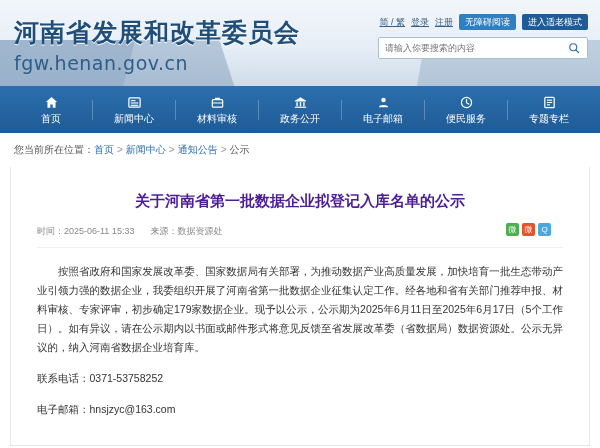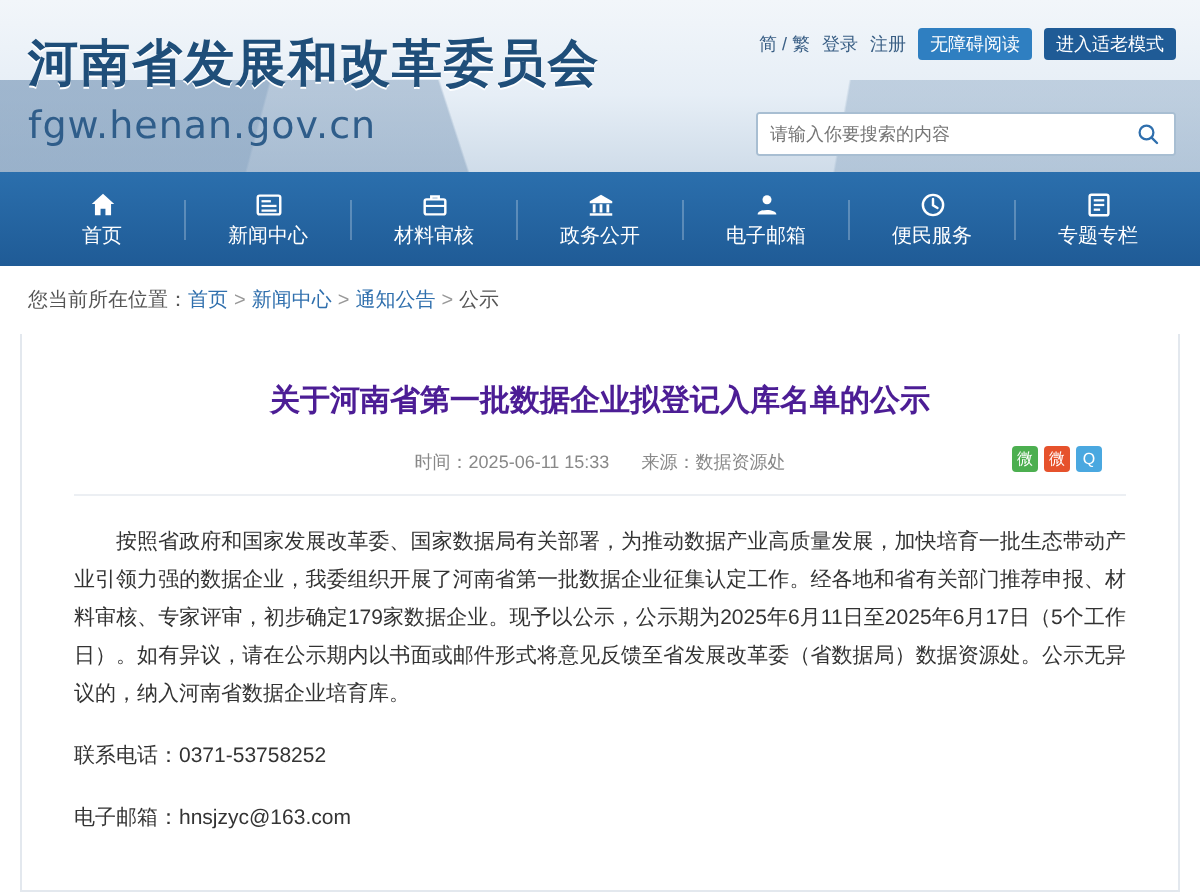--- a/index.html
+++ b/index.html
@@ -45,33 +45,33 @@
     font-family:"DejaVu Sans", sans-serif;
   }
   .hdr-right {
     position:absolute; right:12px; top:14px; z-index:4;
     width:210px;
   }
   .hdr-links {
     display:flex; align-items:center; justify-content:flex-end;
     gap:6px; font-size:9px; color:#3a5f85; line-height:14px;
   }
-  .hdr-links .plain { cursor:pointer; }
+  .hdr-links .plain { cursor:pointer;text-decoration:underline; }
   .pill {
     display:inline-block;
     padding:2px 6px;
     border-radius:2px;
     color:#fff;
     font-size:9px;
     line-height:12px;
   }
   .pill.blue { background:#2f7fc1; }
   .pill.dark { background:#1f5b96; }
   .searchbox {
-    margin-top:26px;
+    margin-top:7px;
     display:flex;
     height:22px;
     border:1px solid #a8bed2;
     background:#fff;
     border-radius:2px;
     overflow:hidden;
   }
   .searchbox input {
     flex:1; border:0; outline:none;
     font-size:9px; padding:0 6px;
@@ -134,21 +134,21 @@
     font-size:15px;
     font-weight:bold;
     color:#4c1d95;
     line-height:24px;
     padding:0 10px;
   }
   .meta {
     margin-top:12px;
     display:flex;
     align-items:center;
-    justify-content:center;
+    justify-content:flex-start;
     gap:16px;
     font-size:9px;
     color:#888;
     padding-bottom:9px;
     border-bottom:1px solid #eceff3;
     position:relative;
   }
   .share {
     display:flex; gap:3px; align-items:center;
     position:absolute; right:12px; top:-2px;

